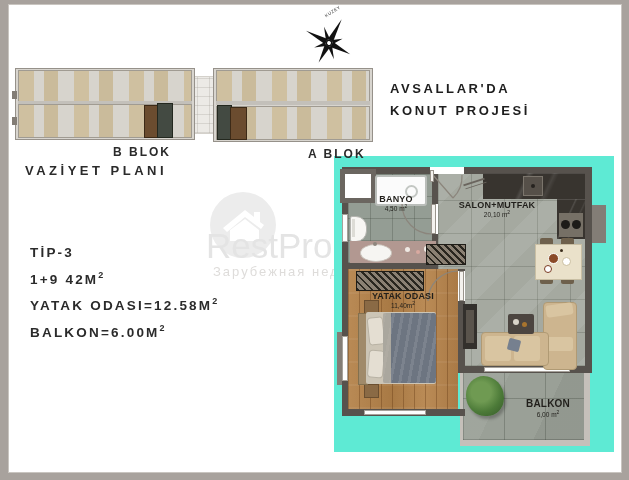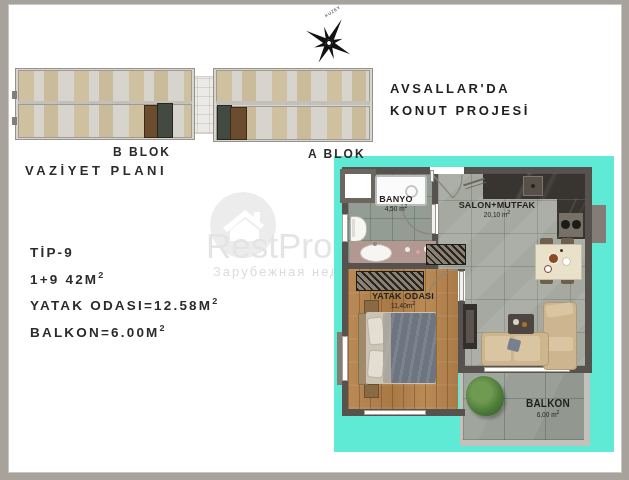--- a/index.html
+++ b/index.html
@@ -165,21 +165,21 @@
     <div class="corr"></div>
     <div class="rowb"></div>
     <div class="abs hl-dark" style="left:3px;top:36px;width:13px;height:33px;"></div>
     <div class="abs hl-brown" style="left:16px;top:38px;width:15px;height:31px;"></div>
   </div>
 
   <div class="abs blok-label" style="left:105px;top:141px;">B BLOK</div>
   <div class="abs blok-label" style="left:300px;top:143px;">A BLOK</div>
 
   <div class="abs specs">
-    <div><span>TİP-9</span><sup></sup></div>
+    <div><span>TİP-3</span><sup></sup></div>
     <div><span>1+9 42M</span><sup>2</sup></div>
     <div><span>YATAK ODASI=12.58M</span><sup>2</sup></div>
     <div><span>BALKON=6.00M</span><sup>2</sup></div>
   </div>
 
   <div class="abs fp">
 
     <div class="abs tiles-salon" style="left:104px;top:18px;width:147px;height:192px;"></div>
     <div class="abs tiles-bath" style="left:14px;top:18px;width:88px;height:89px;"></div>
     <div class="abs wood" style="left:14px;top:113px;width:110px;height:140px;"></div>

